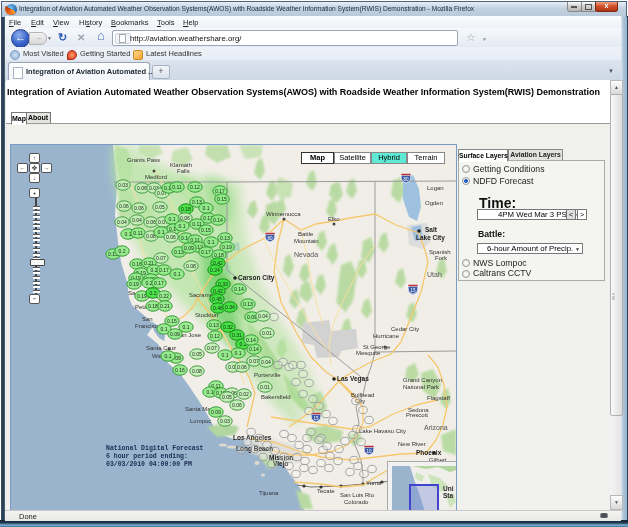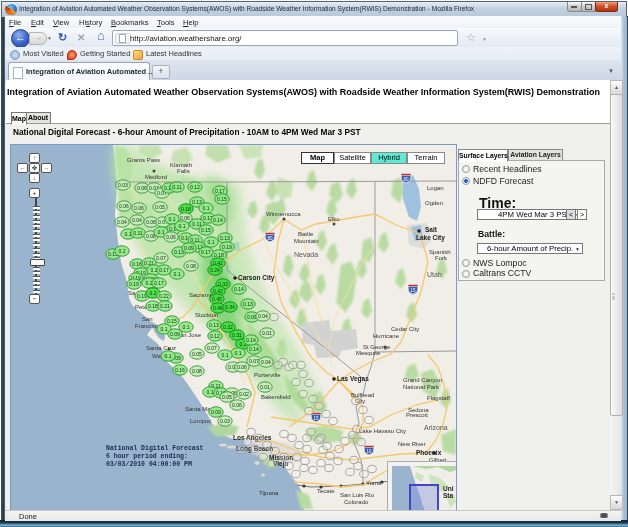--- a/index.html
+++ b/index.html
@@ -76,21 +76,20 @@
  <div style="position:absolute;left:147px;top:5px;width:16px;height:12px;background:linear-gradient(#f2f5f9,#dbe2ec);border:1px solid #a8b2c0;border-radius:2px;color:#556;font-size:9px;text-align:center;line-height:11px">+</div>
  <div style="position:absolute;right:3px;top:5px;width:14px;height:12px;color:#556;font-size:6px;text-align:center;line-height:12px">▼</div>
 </div>
 
 <div style="position:absolute;left:6px;top:80px;width:604px;height:430px;background:#fff;overflow:hidden">
  <div style="position:absolute;left:1px;top:7px;font-size:9px;font-weight:bold;color:#000;white-space:nowrap">Integration of Aviation Automated Weather Observation Systems(AWOS) with Roadside Weather Information System(RWIS) Demonstration</div>
  <div style="position:absolute;left:5px;top:32px;width:14px;height:11px;background:#fff;border:1px solid #777;border-bottom:1px solid #fff;z-index:2;font-size:7px;font-weight:bold;text-align:center;line-height:11px">Map</div>
  <div style="position:absolute;left:19px;top:32px;width:24px;height:10px;background:#e3e3e0;border:1px solid #777;font-size:7px;font-weight:bold;text-align:center;line-height:10px">About</div>
  <div style="position:absolute;left:0px;top:43px;width:604px;height:1px;background:#999"></div>
  <div style="position:absolute;left:0px;top:44px;width:604px;height:386px;background:#f0f0ed"></div>
- <div style="position:absolute;left:7px;top:47px;font-size:8.3px;font-weight:bold;color:#000;white-space:nowrap">National Digital Forecast - 6-hour Amount of Precipitation - 10AM to 4PM Wed Mar 3 PST</div>
 
  <div style="position:absolute;left:4px;top:64px;width:445px;height:367px;border:1px solid #7a9ac8;overflow:hidden">
 
 <svg width="445" height="367" viewBox="0 0 445 367" style="position:absolute;left:0;top:0">
 <defs>
  <clipPath id="mapclip">
             <rect x="0" y="0" width="445" height="367"></rect>
           </clipPath>
  <filter id="b2" x="-30%" y="-30%" width="160%" height="160%">
             <feGaussianBlur stdDeviation="1.1"></feGaussianBlur>
@@ -670,21 +669,21 @@
    <div style="position:absolute;left:70px;top:0;width:34px;height:10px;background:#5eead4;border:1px solid #888;line-height:10px">Hybrid</div>
    <div style="position:absolute;left:106px;top:0;width:36px;height:10px;background:#fff;border:1px solid #888;line-height:10px">Terrain</div>
   </div>
  </div>
 
 <div style="position:absolute;left:452px;top:67px;width:153px;height:125px">
  <div style="position:absolute;left:0px;top:2px;width:48px;height:11px;background:#fff;border:1px solid #888;border-bottom:1px solid #fff;z-index:2;font-weight:bold;font-size:6.8px;text-align:center;line-height:11px;white-space:nowrap">Surface Layers</div>
  <div style="position:absolute;left:50px;top:2px;width:53px;height:10px;background:#e3e3e0;border:1px solid #888;font-size:6.8px;font-weight:bold;text-align:center;line-height:10px;color:#222;white-space:nowrap">Aviation Layers</div>
  <div style="position:absolute;left:0;top:13px;width:145px;height:119px;background:#f4f4f1;border:1px solid #aaa">
   <div class="radio" style="left:3px;top:4px"></div>
-  <div style="position:absolute;left:14px;top:3px;font-size:8.7px;color:#222">Recent Headlines</div>
+  <div style="position:absolute;left:14px;top:3px;font-size:8.7px;color:#222">Getting Conditions</div>
   <div class="radio radioon" style="left:3px;top:16px"></div>
   <div style="position:absolute;left:14px;top:15px;font-size:8.7px;color:#222">NDFD Forecast</div>
   <div style="position:absolute;left:20px;top:34px;font-size:14px;font-weight:bold;color:#111">Time:</div>
   <div style="position:absolute;left:18px;top:48px;width:84px;height:9px;background:#fff;border:1px solid #777;font-size:7.8px;line-height:9px;padding-left:20px;white-space:nowrap">4PM Wed Mar 3 PST<span style="position:absolute;right:2px;top:1px;color:#333;font-size:5px">▼</span></div>
   <div style="position:absolute;left:107px;top:48px;width:8px;height:9px;background:#ddd;border:1px solid #777;font-size:7px;text-align:center;line-height:9px">&lt;</div>
   <div style="position:absolute;left:118px;top:48px;width:8px;height:9px;background:#fff;border:1px solid #777;font-size:7px;text-align:center;line-height:9px">&gt;</div>
   <div style="position:absolute;left:19px;top:68px;font-size:8.7px;font-weight:bold;color:#111">Battle:</div>
   <div style="position:absolute;left:18px;top:82px;width:95px;height:9px;background:#fff;border:1px solid #777;font-size:7.8px;line-height:9px;padding-left:9px;white-space:nowrap">6-hour Amount of Precip.<span style="position:absolute;right:2px;top:1px;color:#333;font-size:5px">▼</span></div>
   <div class="radio" style="left:3px;top:98px"></div>
   <div style="position:absolute;left:14px;top:97px;font-size:8.7px;color:#222">NWS Lompoc</div>

